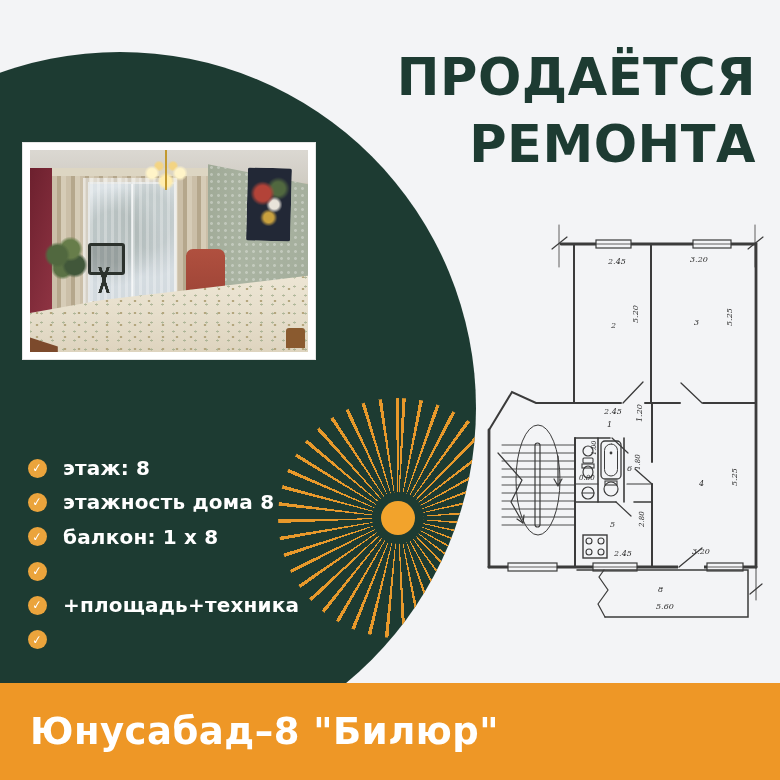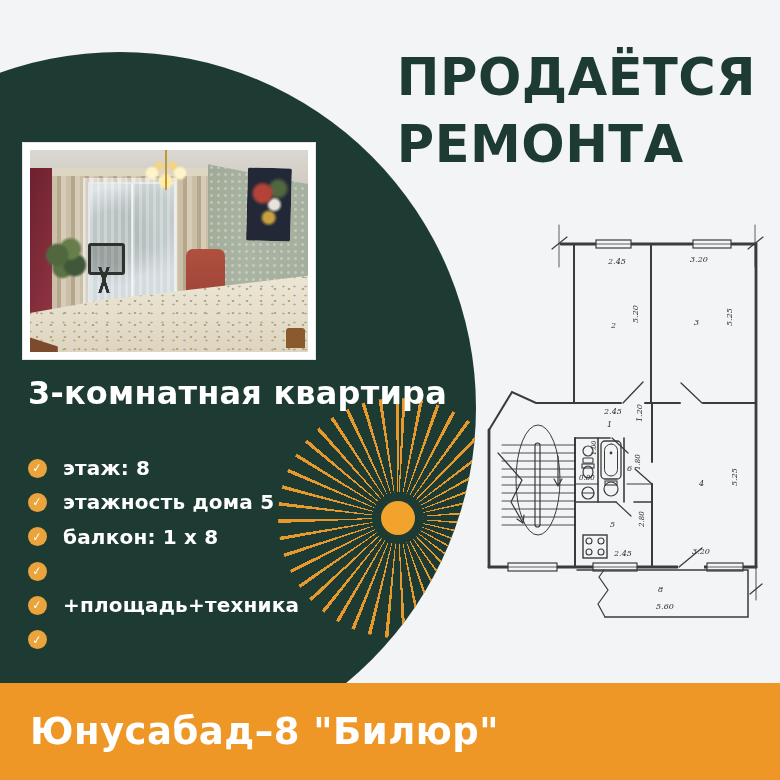--- a/index.html
+++ b/index.html
@@ -10,21 +10,21 @@
   .green-circle{position:absolute;left:-236px;top:52px;width:712px;height:712px;border-radius:50%;
     background:#1d3b32;overflow:hidden;z-index:2;}
 
   
   .sun-rays{position:absolute;left:514px;top:346px;width:240px;height:240px;border-radius:50%;overflow:hidden;
     background:repeating-conic-gradient(from 2deg,#e8992b 0deg 1.7deg,rgba(0,0,0,0) 1.7deg 8.3deg);}
   .sun-gap{position:absolute;left:608px;top:440px;width:52px;height:52px;border-radius:50%;background:#1d3b32;}
   .sun-core{position:absolute;left:617px;top:449px;width:34px;height:34px;border-radius:50%;background:#f2a32c;}
 
   
-  .title{position:absolute;top:44px;right:24px;color:#1d3b32;z-index:3;
+  .title{position:absolute;top:44px;right:24px;text-align:right;color:#1d3b32;z-index:3;
     font-size:51px;font-weight:800;line-height:1.32;letter-spacing:.5px;}
   .title span{display:block;}
 
   
   .photo{position:absolute;left:22px;top:142px;width:294px;height:218px;background:#fff;padding:7px;
     box-sizing:border-box;z-index:4;border:1px solid #e5e5e5;}
   .scene{position:relative;width:100%;height:100%;overflow:hidden;background:linear-gradient(180deg,#dbd8d2 0%,#d0ccc3 16%,#c9c0ae 17%,#c6bca9 100%);}
   .scene div{position:absolute;}
   .wall-left{left:0;top:9%;width:9%;height:91%;background:linear-gradient(105deg,#6c202e 0%,#8e3342 80%);}
   .curtains{left:8%;top:13%;width:60%;height:87%;
@@ -236,33 +236,32 @@
       <div class="plant"></div>
       <div class="chair-black-back"></div>
       <div class="chair-black-legs"></div>
       <div class="chair-red"></div>
       <div class="bed"></div>
       <div class="floor-sliver"></div>
       <div class="stool"></div>
     </div>
   </div>
 
-  <div class="listing-heading">3-комнатная квартира</div>
   <ul class="features">
     <li>
       <span class="bullet">
           <span class="tick">✓</span>
         </span>
       <span class="feat-label">этаж: 8</span>
     </li>
     <li>
       <span class="bullet">
           <span class="tick">✓</span>
         </span>
-      <span class="feat-label">этажность дома 5</span>
+      <span class="feat-label">этажность дома 8</span>
     </li>
     <li>
       <span class="bullet">
           <span class="tick">✓</span>
         </span>
       <span class="feat-label">балкон: 1 х 8</span>
     </li>
     <li>
       <span class="bullet">
           <span class="tick">✓</span>

